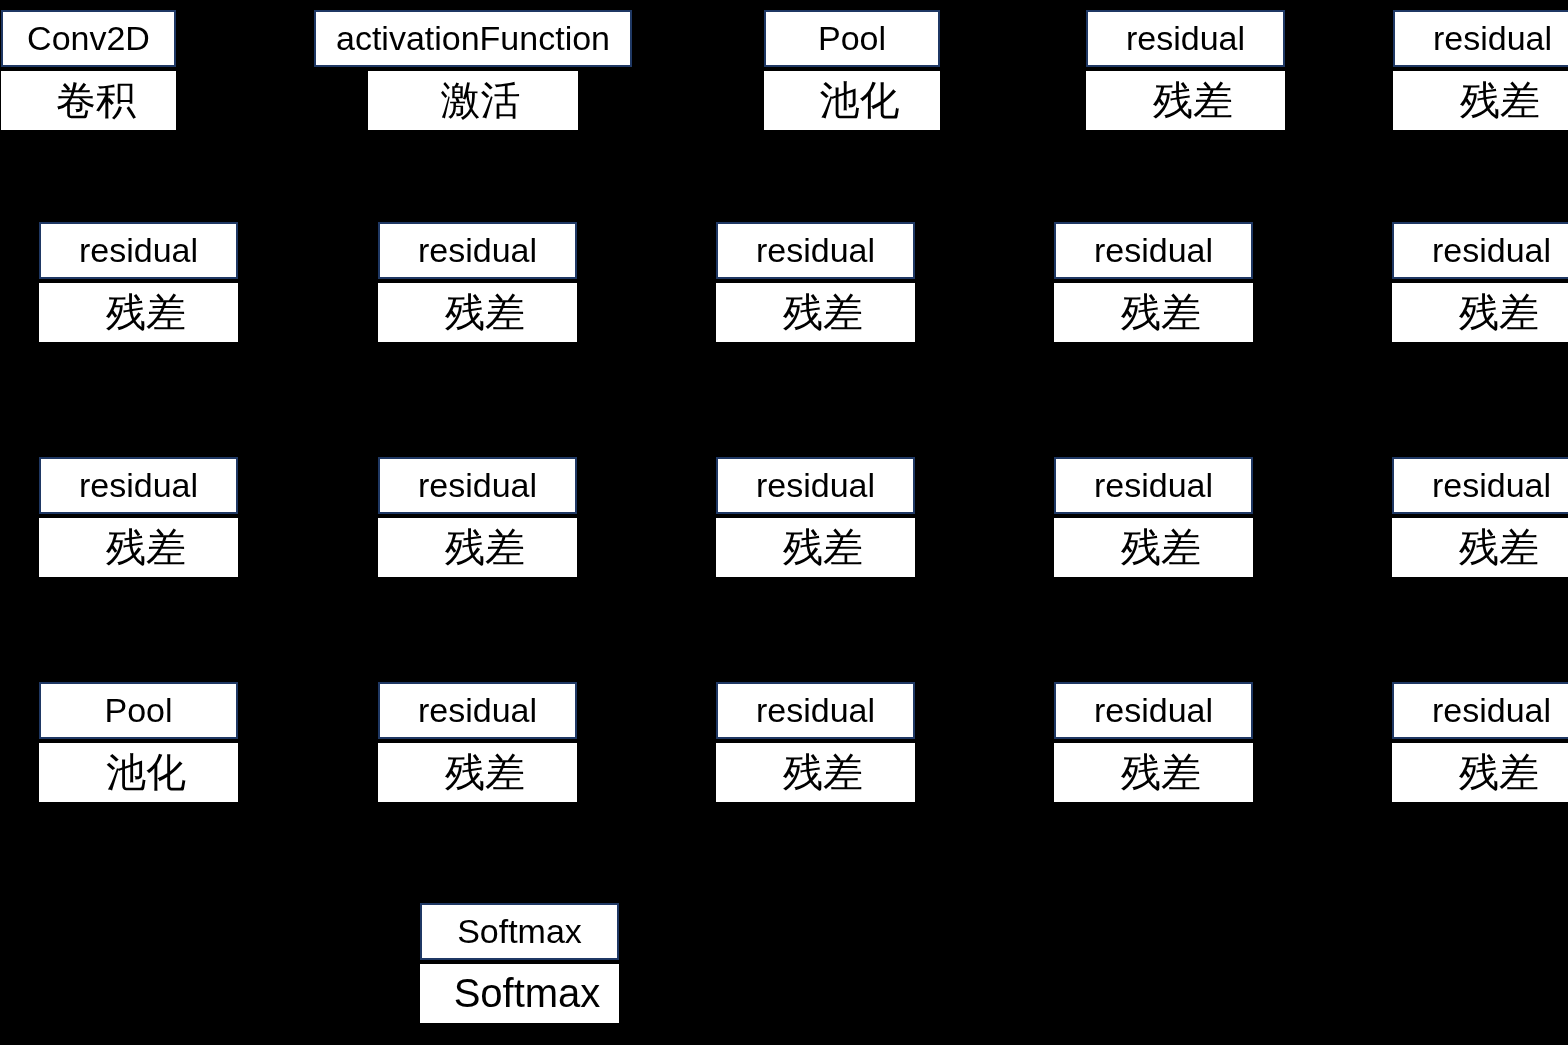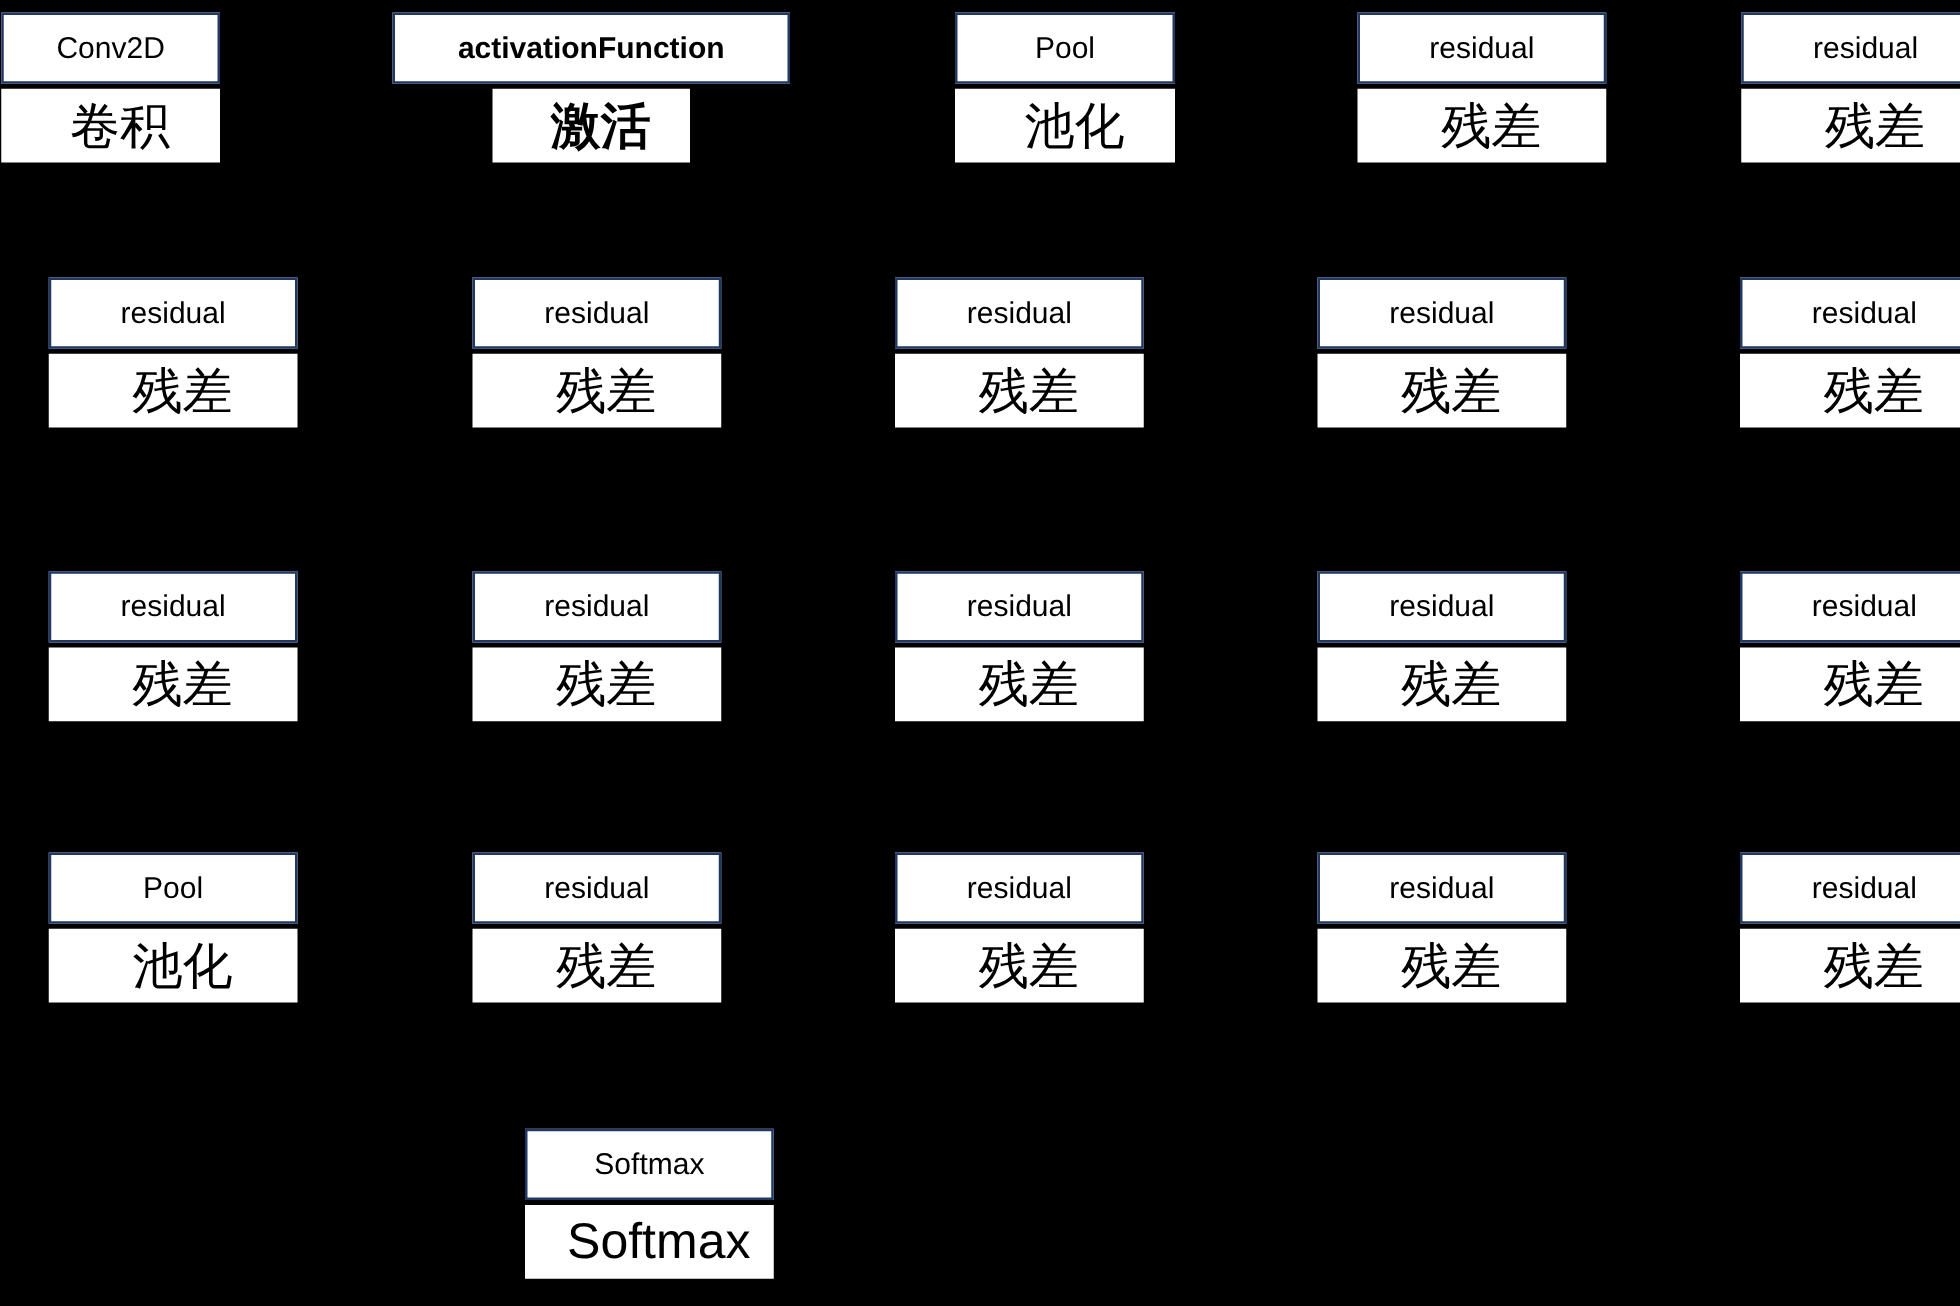--- a/index.html
+++ b/index.html
@@ -14,37 +14,37 @@
     width: 1568px; height: 1045px;
     background: var(--bg, #000);
   }
   .node { position: absolute; width: 199px; }
   .en-box {
     box-sizing: border-box;
     height: 57px;
     background: var(--boxfill, #fff);
     border: 2px solid var(--boxborder, #1f3864);
     display: flex; align-items: center; justify-content: center;
-    font-size: 24px;
+    font-size: 34px;
     color: var(--textcolor, #000);
     white-space: nowrap;
   }
   .zh-box {
     box-sizing: border-box;
     height: 59px;
     margin-top: 4px;
     background: var(--boxfill, #fff);
     display: flex; align-items: center; justify-content: center;
     font-size: 40px;
     color: var(--textcolor, #000);
     white-space: nowrap;
     padding-left: 15px;
   }
-  .node.wide { width: 318px; font-weight: bold; }
-  .node.wide .zh-box { width: 158px; margin-left: auto; margin-right: auto; }
+  .node.wide { width: 318px; }
+  .node.wide .zh-box { width: 210px; margin-left: auto; margin-right: auto; }
 </style>
 </head>
 <body>
 
 <div id="canvas">
 
   <div class="node" style="left:1px; top:10px; width:175px">
     <div class="en-box">Conv2D</div>
     <div class="zh-box">卷积</div>
   </div>

